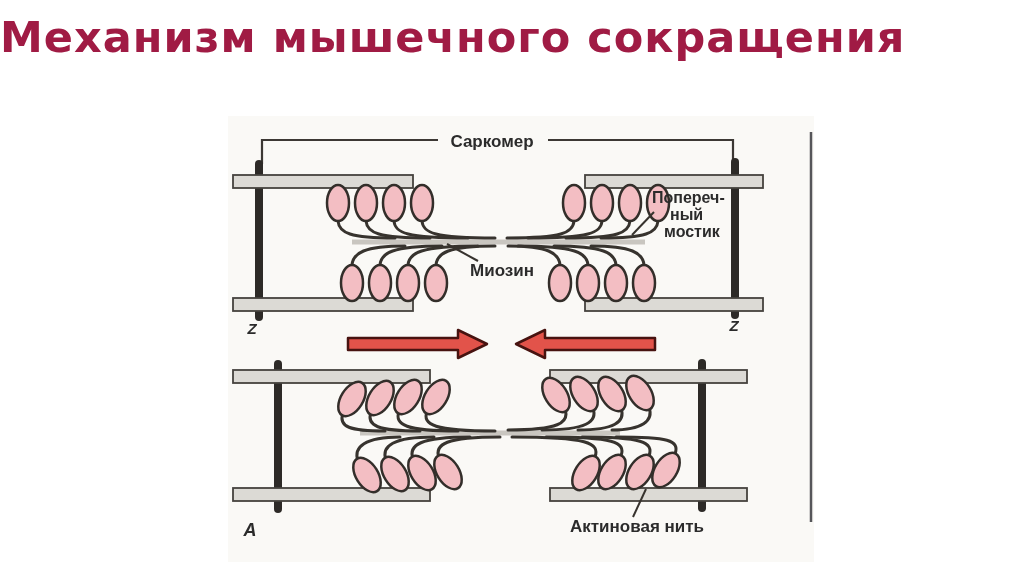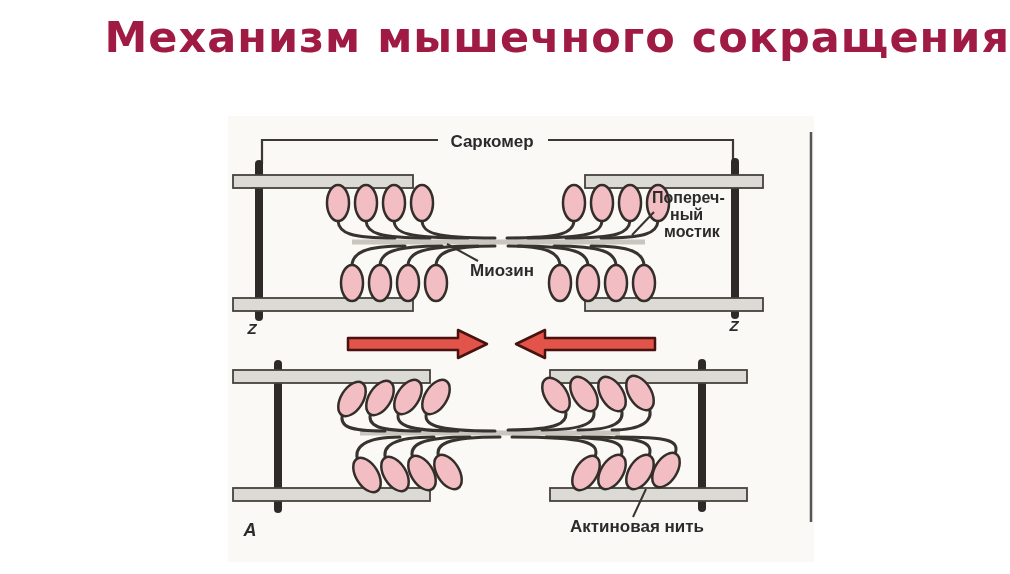--- a/index.html
+++ b/index.html
@@ -7,21 +7,21 @@
     width:1010px;height:574px;
     background:#ffffff;
     font-family:"Liberation Sans", sans-serif;
     position:relative;
     overflow:hidden;
   }
   .slide-title{
     position:absolute;
     top:12px;left:0;
     width:1010px;
-    text-align:right;
+    text-align:left;
     font-family:"DejaVu Sans", sans-serif;
     font-weight:bold;
     font-size:43px;
     letter-spacing:1px;
     color:#a01b44;
   }
   .diagram-svg{
     position:absolute;
     top:0;left:0;
   }

